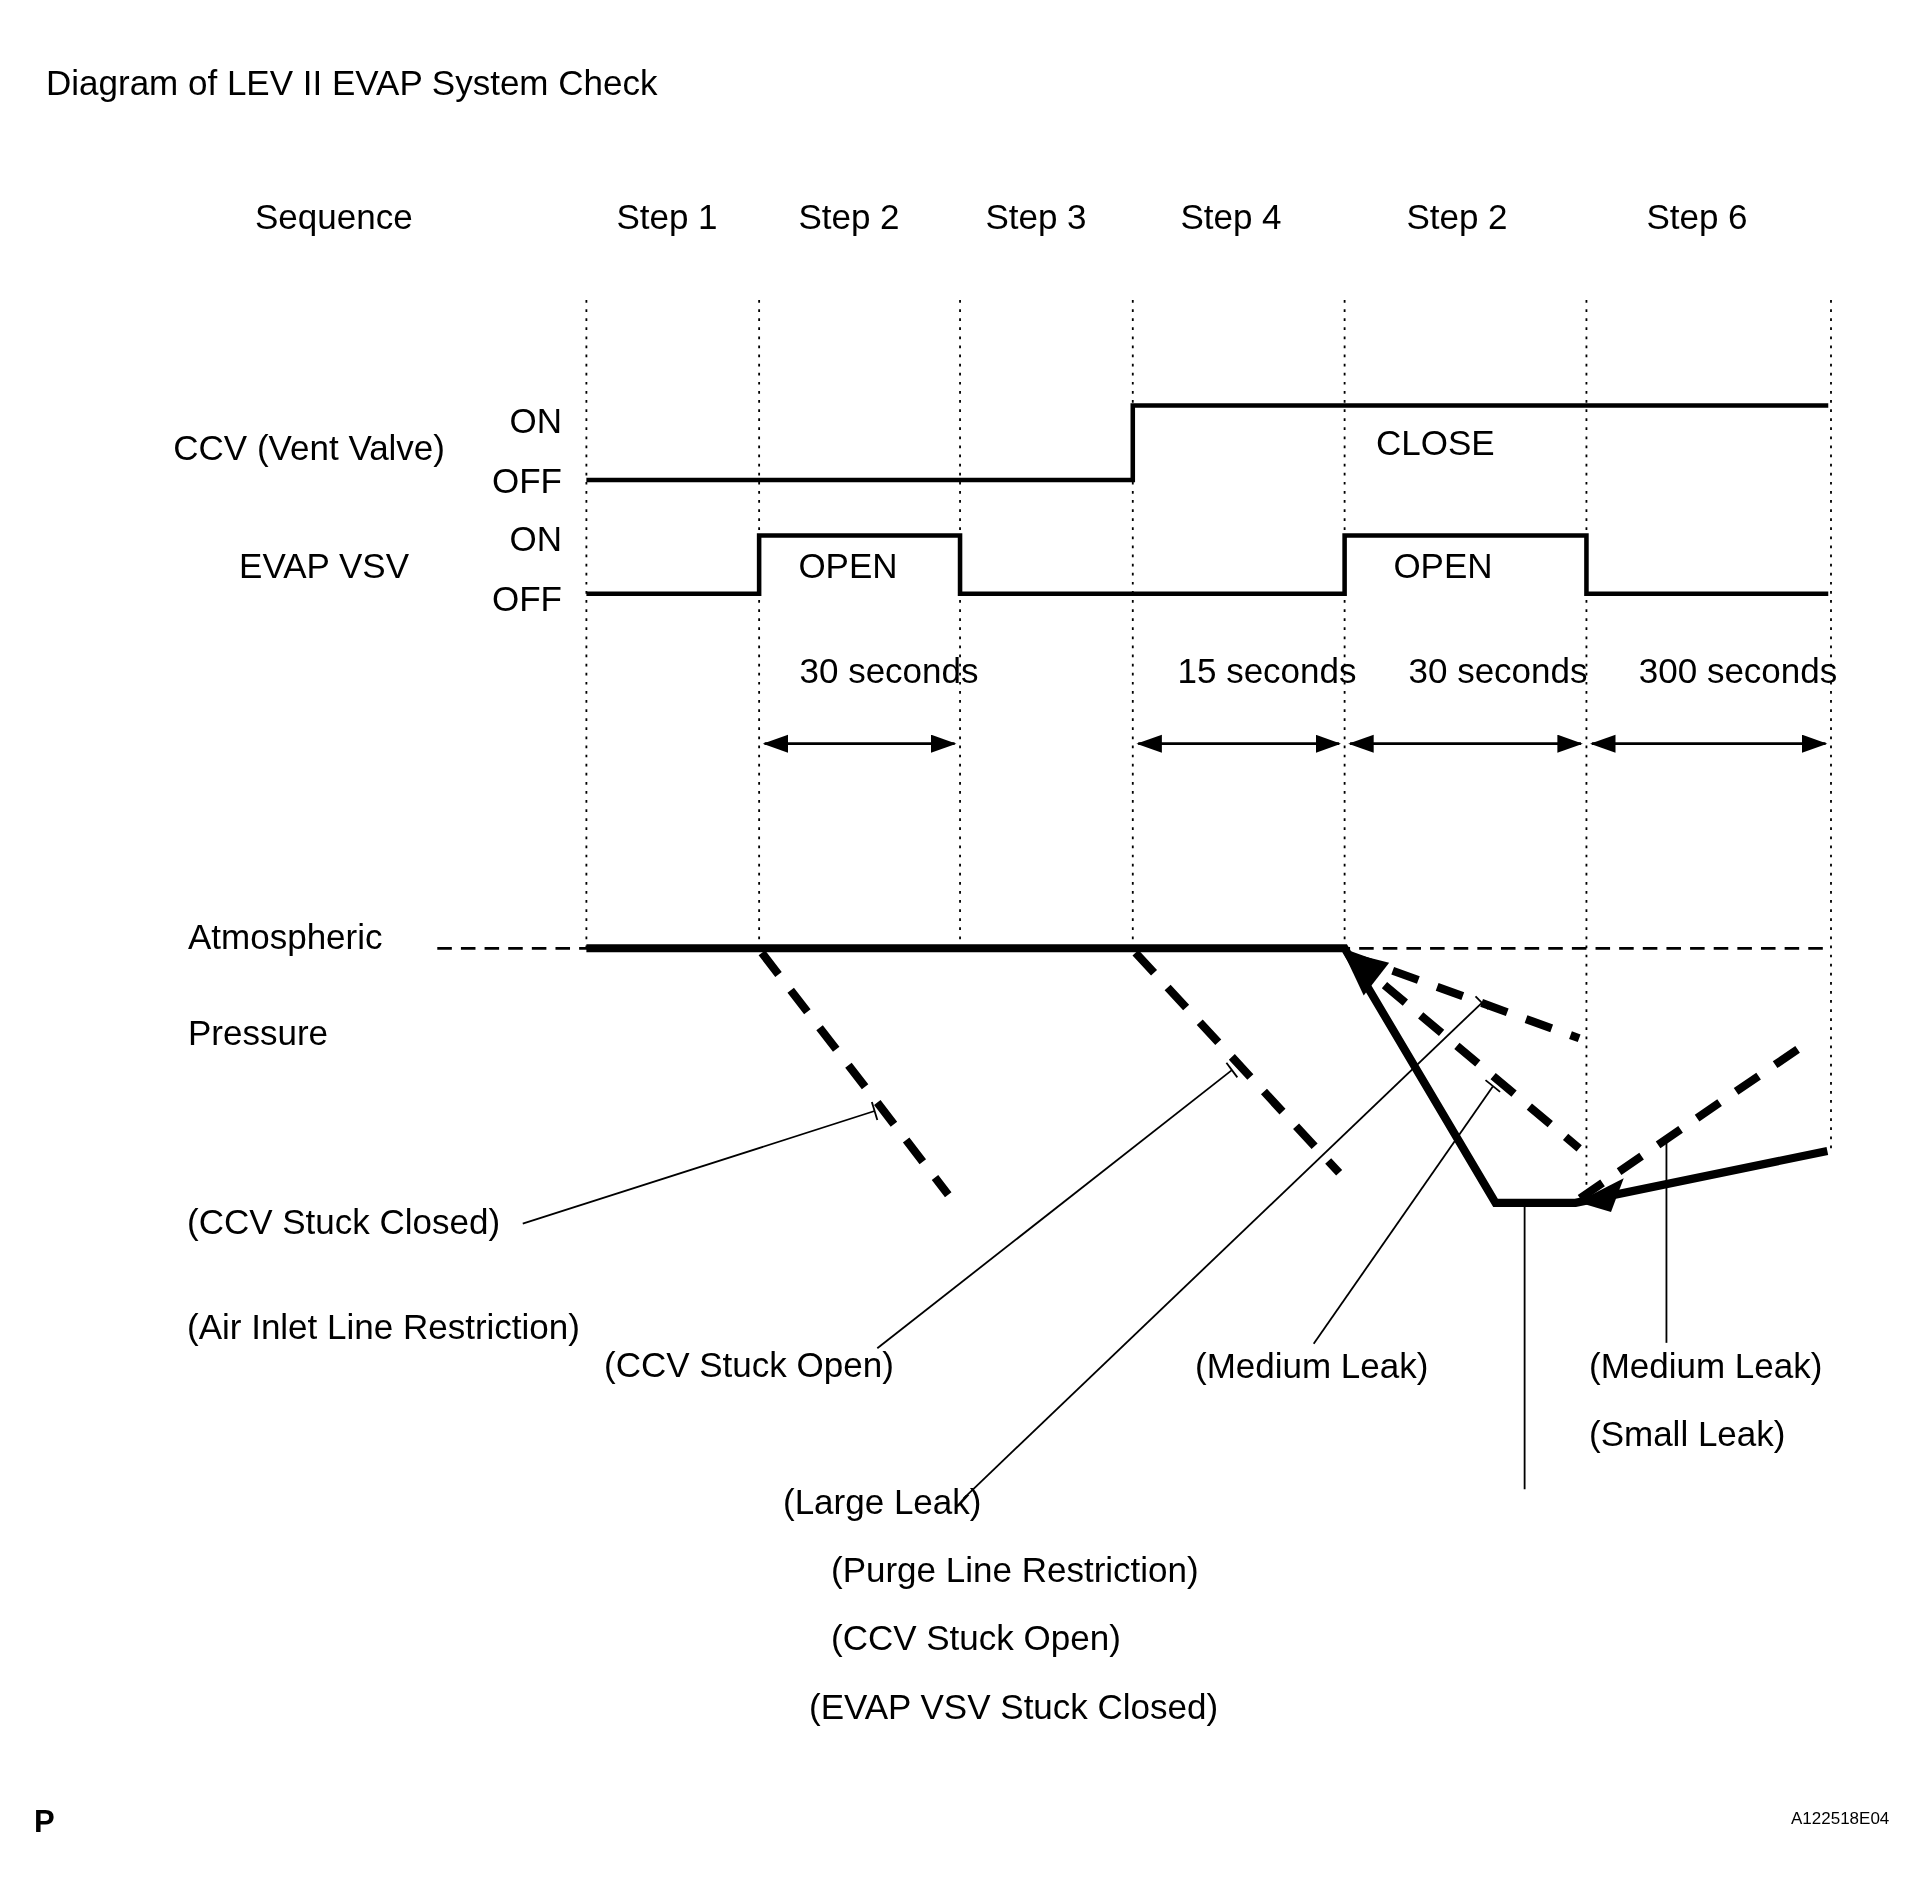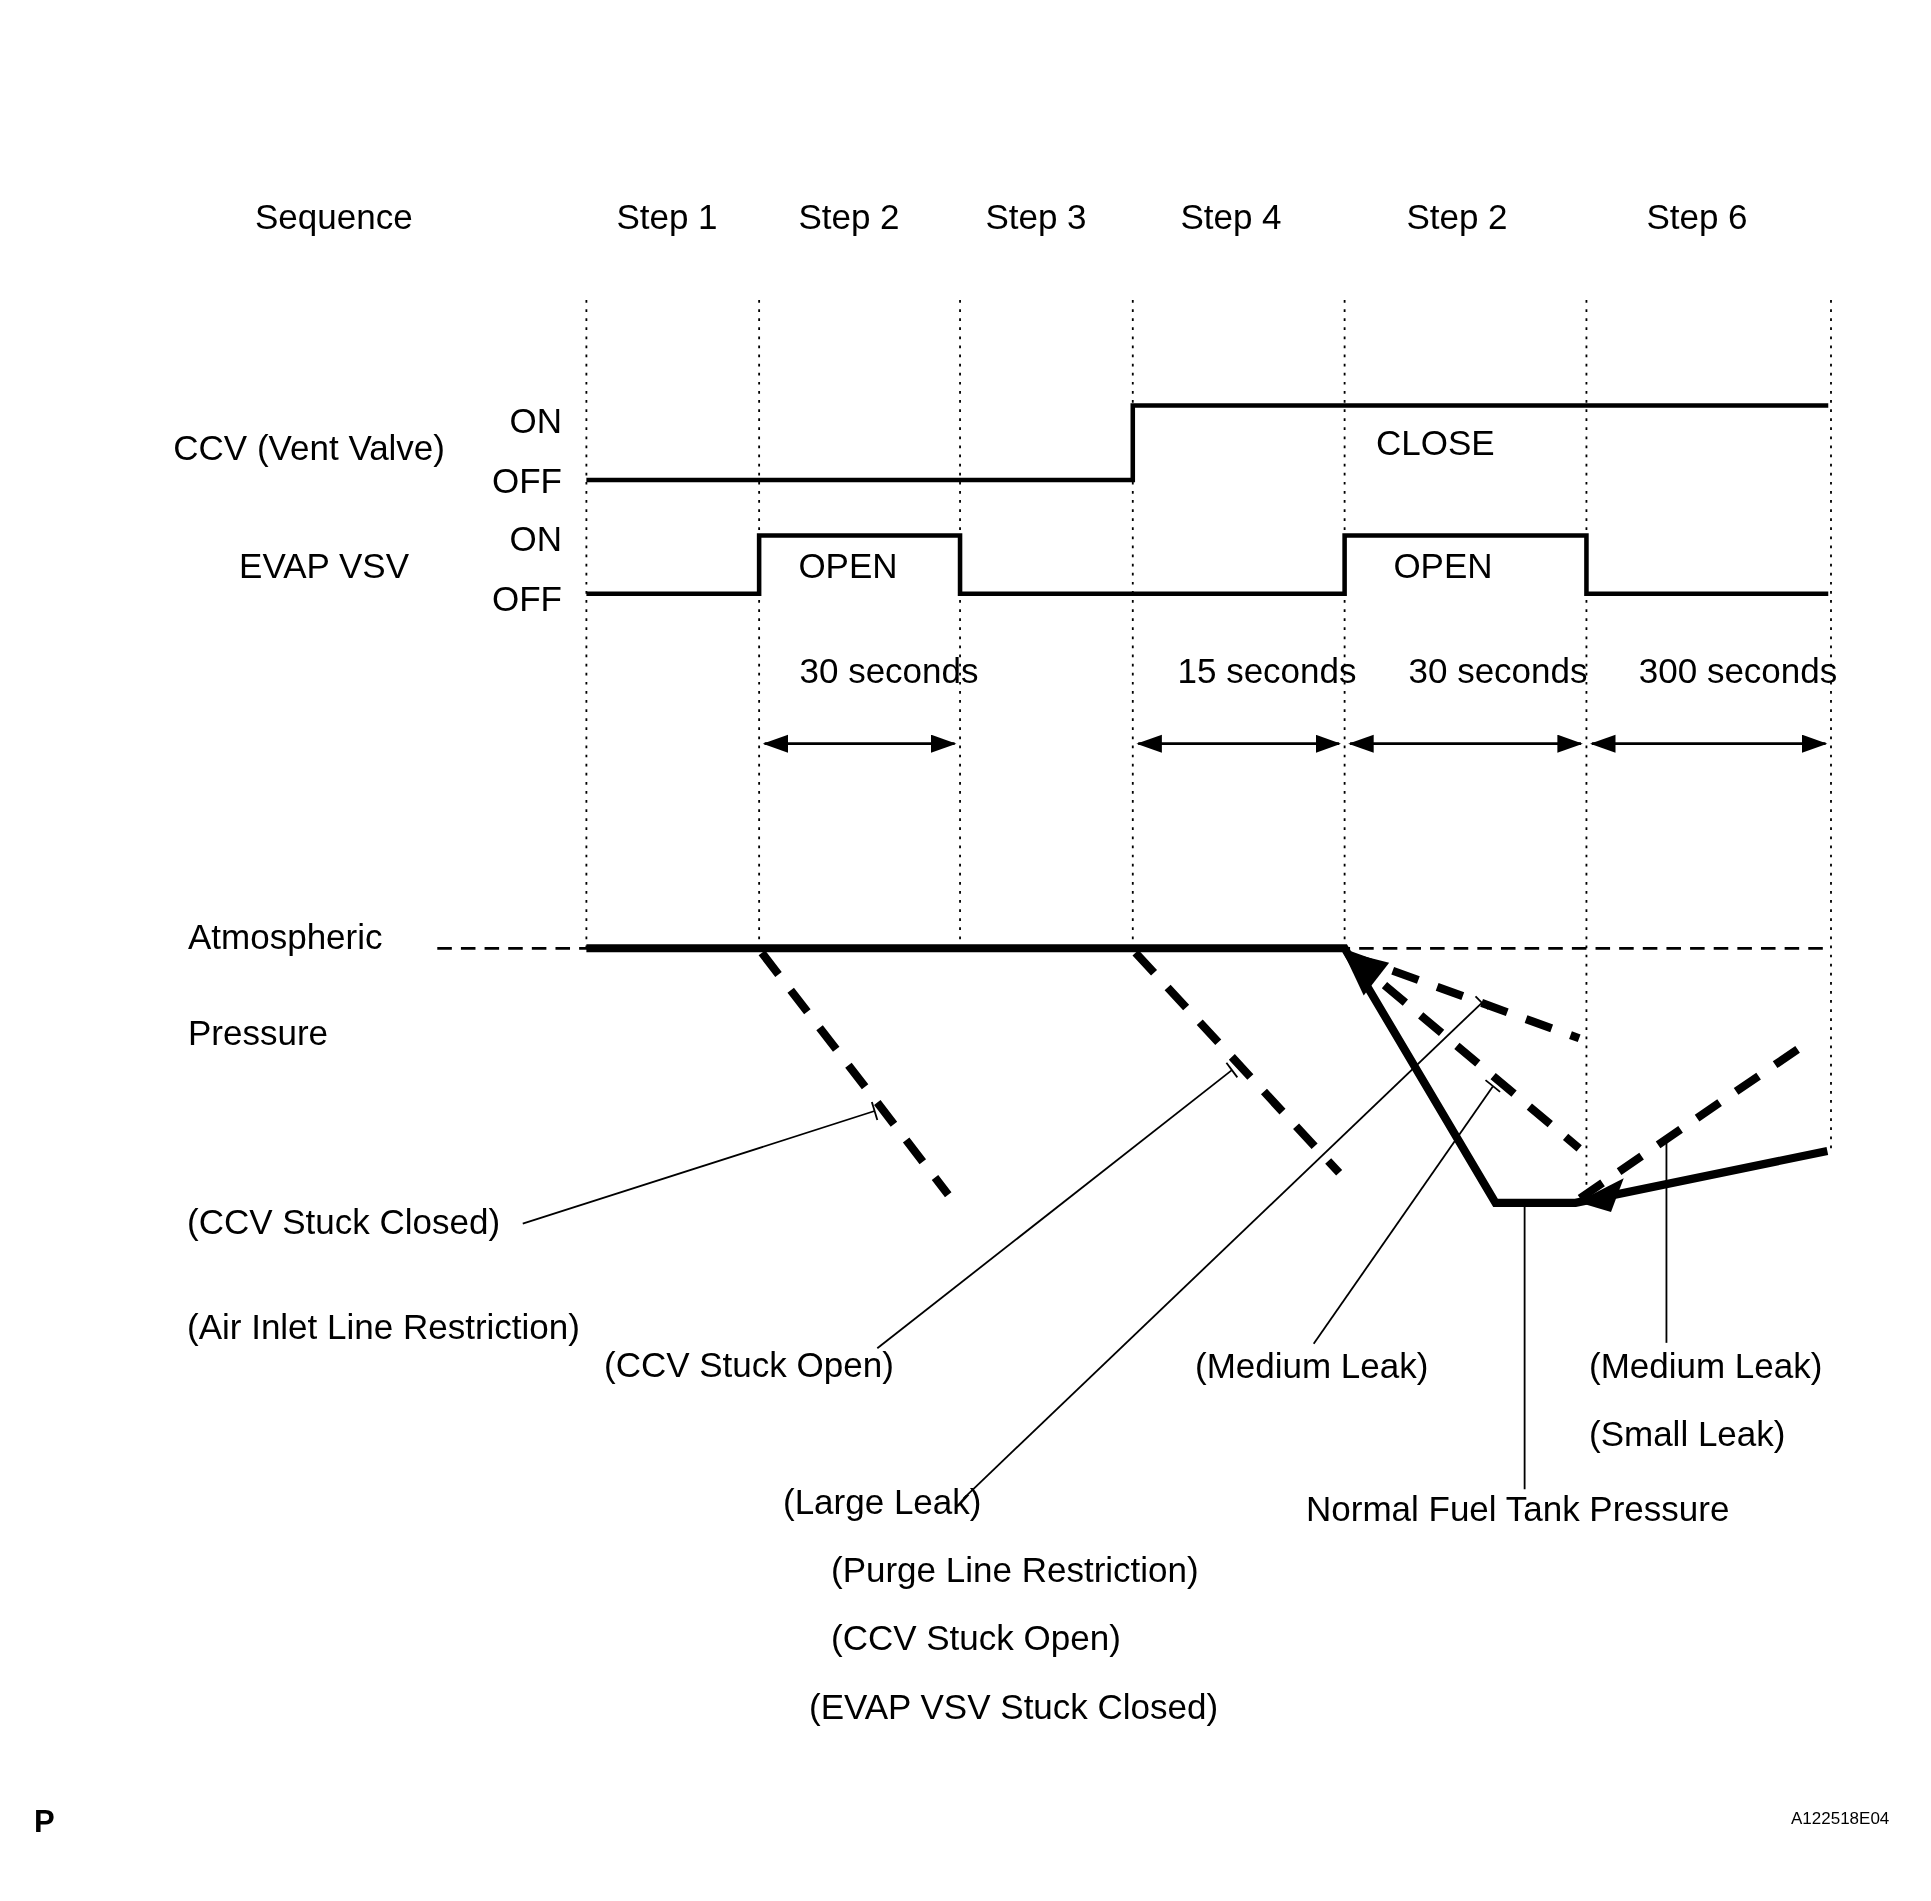--- a/index.html
+++ b/index.html
@@ -80,20 +80,21 @@
       <line x1="1349" y1="1169" x2="1361" y2="1185"></line>
       <line x1="1060" y1="1648" x2="1630" y2="1103"></line>
       <line x1="1623" y1="1096" x2="1637" y2="1110"></line>
       <line x1="1445" y1="1478" x2="1642" y2="1195"></line>
       <line x1="1634" y1="1188" x2="1650" y2="1201"></line>
       <line x1="1677" y1="1327" x2="1677" y2="1638"></line>
       <line x1="1833" y1="1256" x2="1833" y2="1477"></line>
     </g>
   </svg>
 
+  <div class="lbl title" style="left:46px;top:65px">Diagram of LEV II EVAP System Check</div>
 
   <div class="lbl" style="left:255px;top:216px">Sequence</div>
   <div class="lbl cc" style="left:638px;top:216px">Step 1</div>
   <div class="lbl cc" style="left:820px;top:216px">Step 2</div>
   <div class="lbl cc" style="left:1007px;top:216px">Step 3</div>
   <div class="lbl cc" style="left:1202px;top:216px">Step 4</div>
   <div class="lbl cc" style="left:1428px;top:216px">Step 2</div>
   <div class="lbl cc" style="left:1668px;top:216px">Step 6</div>
 
   <div class="lbl rc" style="left:445px;top:447px">CCV (Vent Valve)</div>
@@ -115,21 +116,20 @@
   <div class="lbl" style="left:188px;top:936px">Atmospheric</div>
   <div class="lbl" style="left:188px;top:1032px">Pressure</div>
 
   <div class="lbl" style="left:187px;top:1221px">(CCV Stuck Closed)</div>
   <div class="lbl" style="left:187px;top:1326px">(Air Inlet Line Restriction)</div>
   <div class="lbl" style="left:604px;top:1364px">(CCV Stuck Open)</div>
   <div class="lbl" style="left:1195px;top:1365px">(Medium Leak)</div>
   <div class="lbl" style="left:1589px;top:1365px">(Medium Leak)</div>
   <div class="lbl" style="left:1589px;top:1433px">(Small Leak)</div>
   <div class="lbl" style="left:783px;top:1501px">(Large Leak)</div>
-  <div class="lbl" style="left:1306px;top:1508px">Normal Fuel Tank Pressure</div>
   <div class="lbl" style="left:831px;top:1569px">(Purge Line Restriction)</div>
   <div class="lbl" style="left:831px;top:1637px">(CCV Stuck Open)</div>
   <div class="lbl" style="left:809px;top:1706px">(EVAP VSV Stuck Closed)</div>
 
   <div class="lbl pmark" style="left:34px;top:1821px">P</div>
   <div class="lbl figcode" style="left:1791px;top:1818px">A122518E04</div>
 
 </div>
 
 

